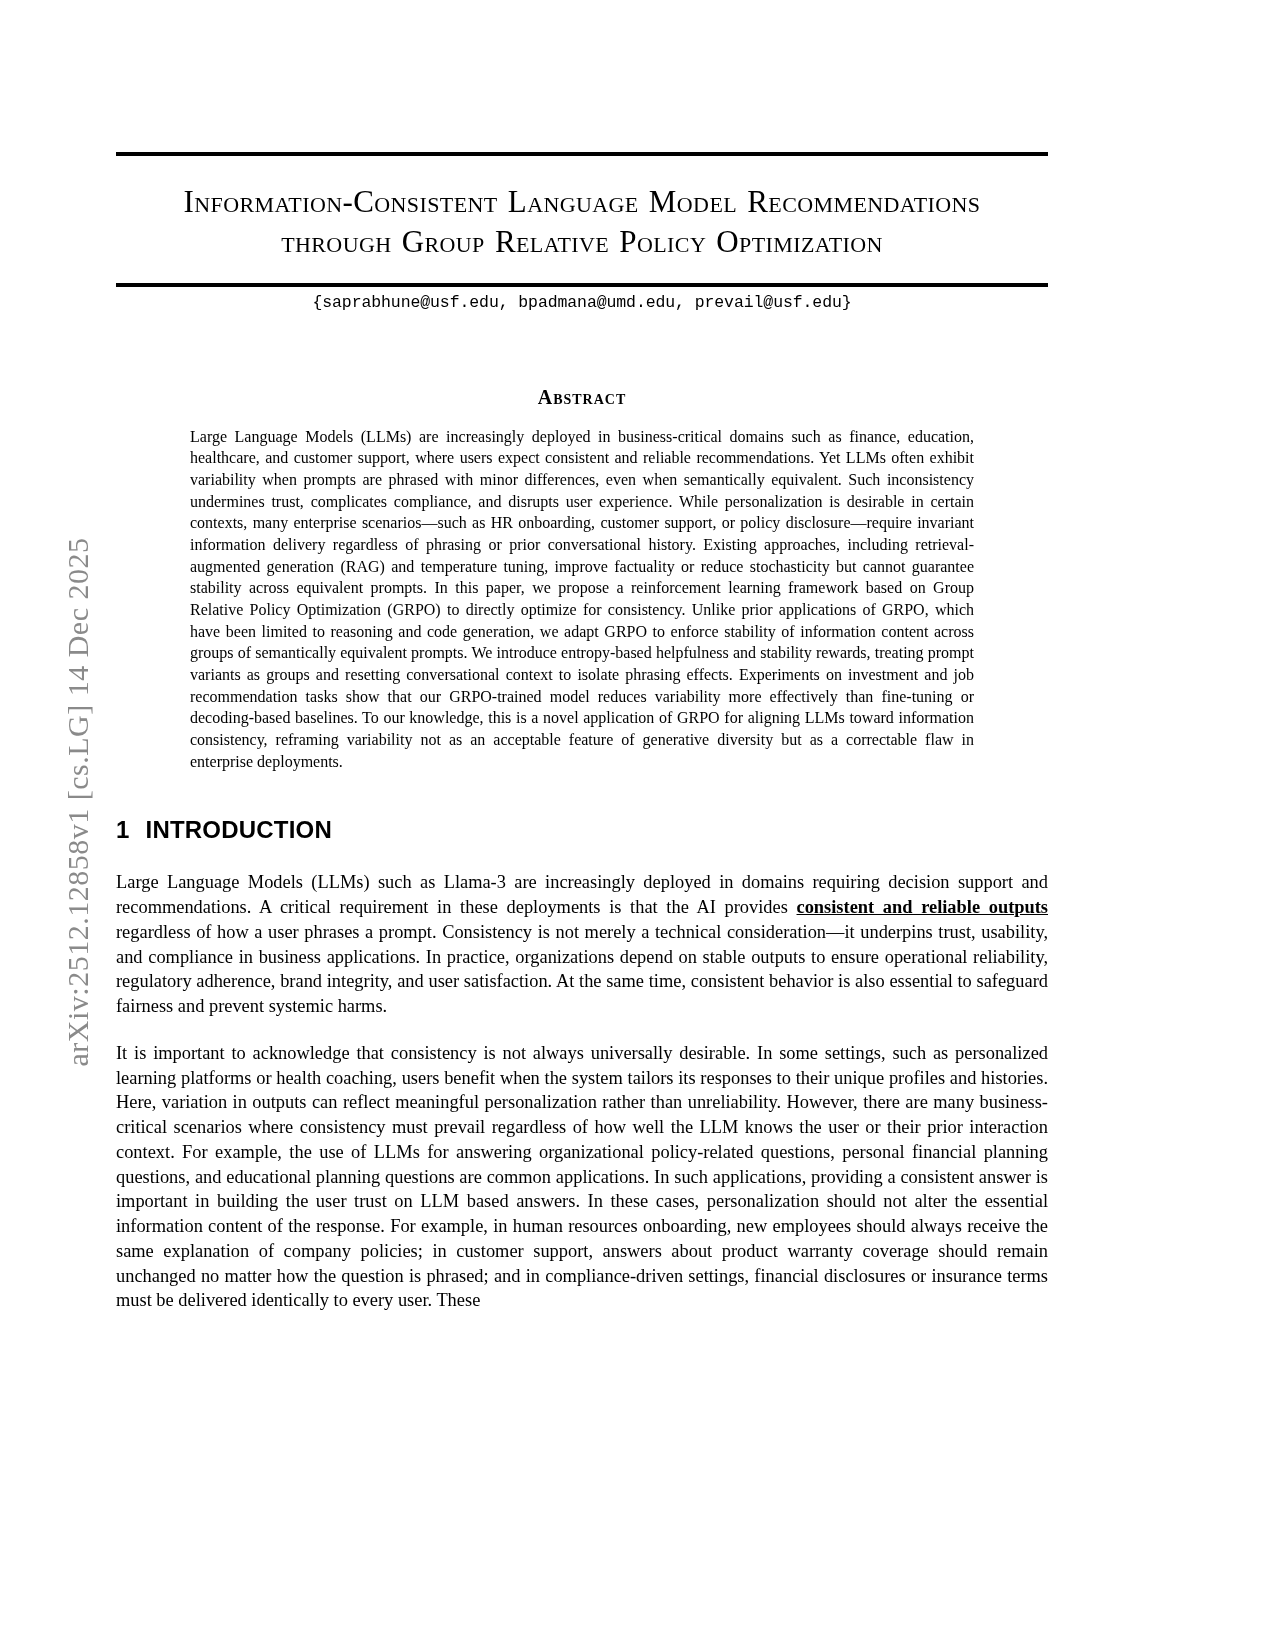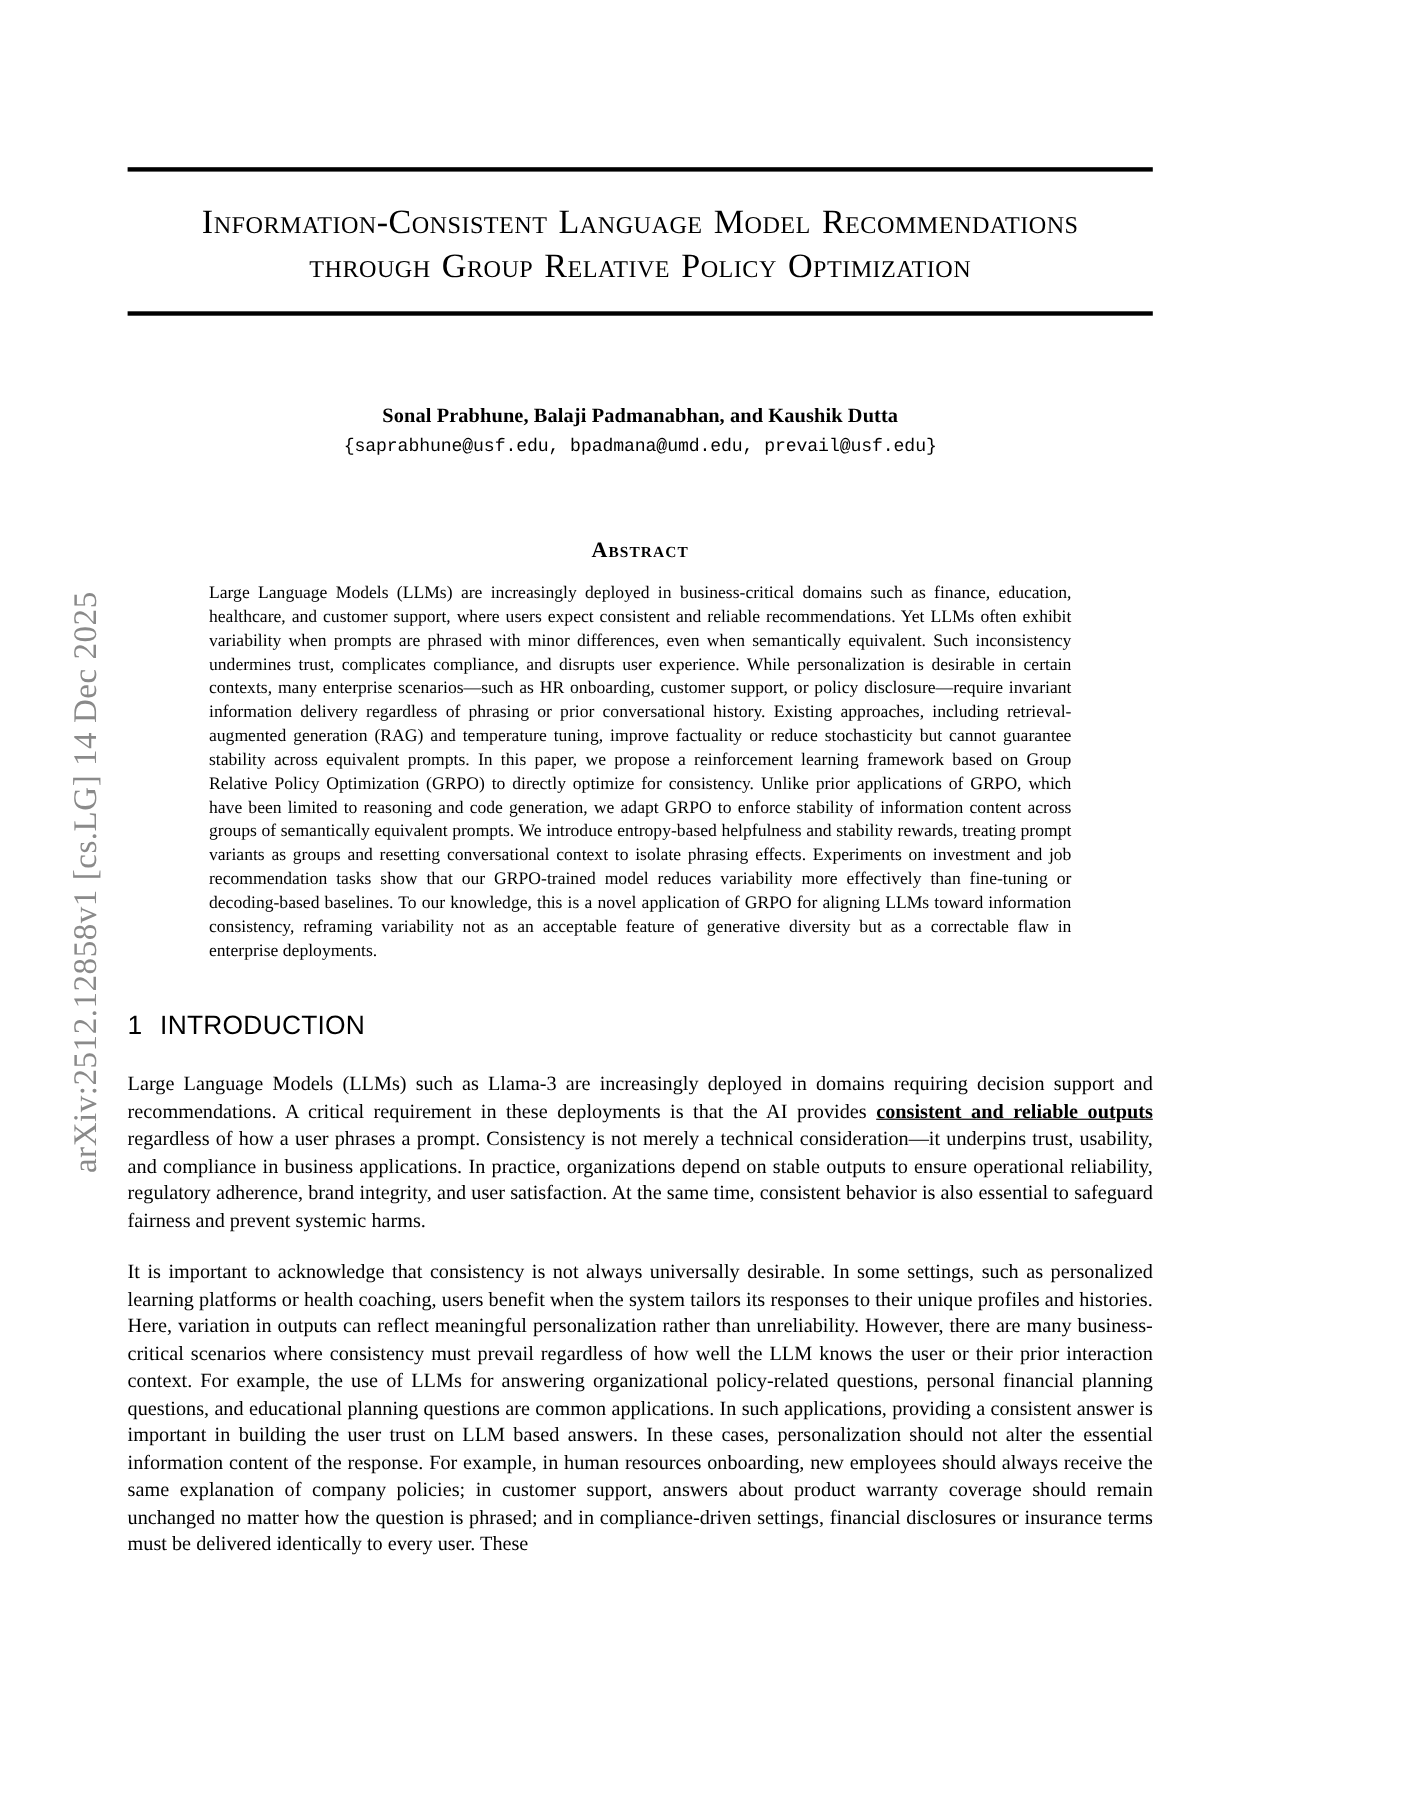--- a/index.html
+++ b/index.html
@@ -95,21 +95,21 @@
     font-size: 16px;
     line-height: 1.355;
     text-align: justify;
     text-justify: inter-word;
     hyphens: none;
   }
 
   
   .section-heading {
     font-family: "Liberation Sans", "DejaVu Sans", sans-serif;
-    font-weight: normal;
+    font-weight: bold;
     font-size: 24px;
     margin-top: 44px;
     letter-spacing: 0.2px;
   }
   .section-heading .num { margin-right: 16px; }
 
   .body-para {
     font-size: 18.4px;
     line-height: 1.345;
     text-align: justify;
@@ -126,21 +126,20 @@
   <div class="arxiv-stamp">arXiv:2512.12858v1  [cs.LG]  14 Dec 2025</div>
 
   <div class="content">
 
     <hr class="rule rule-top">
 
     <h1 class="title">Information-Consistent Language Model Recommendations through Group Relative Policy Optimization</h1>
 
     <hr class="rule rule-bottom">
 
-    <div class="authors">Sonal Prabhune, Balaji Padmanabhan, and Kaushik Dutta</div>
 
     <div class="emails">{saprabhune@usf.edu, bpadmana@umd.edu, prevail@usf.edu}</div>
 
     <div class="abstract-block">
       <div class="abstract-heading">Abstract</div>
       <div class="abstract-body">Large Language Models (LLMs) are increasingly deployed in business-critical domains such as finance, education, healthcare, and customer support, where users expect consistent and reliable recommendations. Yet LLMs often exhibit variability when prompts are phrased with minor differences, even when semantically equivalent. Such inconsistency undermines trust, complicates compliance, and disrupts user experience. While personalization is desirable in certain contexts, many enterprise scenarios—such as HR onboarding, customer support, or policy disclosure—require invariant information delivery regardless of phrasing or prior conversational history. Existing approaches, including retrieval-augmented generation (RAG) and temperature tuning, improve factuality or reduce stochasticity but cannot guarantee stability across equivalent prompts. In this paper, we propose a reinforcement learning framework based on Group Relative Policy Optimization (GRPO) to directly optimize for consistency. Unlike prior applications of GRPO, which have been limited to reasoning and code generation, we adapt GRPO to enforce stability of information content across groups of semantically equivalent prompts. We introduce entropy-based helpfulness and stability rewards, treating prompt variants as groups and resetting conversational context to isolate phrasing effects. Experiments on investment and job recommendation tasks show that our GRPO-trained model reduces variability more effectively than fine-tuning or decoding-based baselines. To our knowledge, this is a novel application of GRPO for aligning LLMs toward information consistency, reframing variability not as an acceptable feature of generative diversity but as a correctable flaw in enterprise deployments.</div>
     </div>
 
     <div class="section-heading">
       <span class="num">1</span><span>INTRODUCTION</span>

